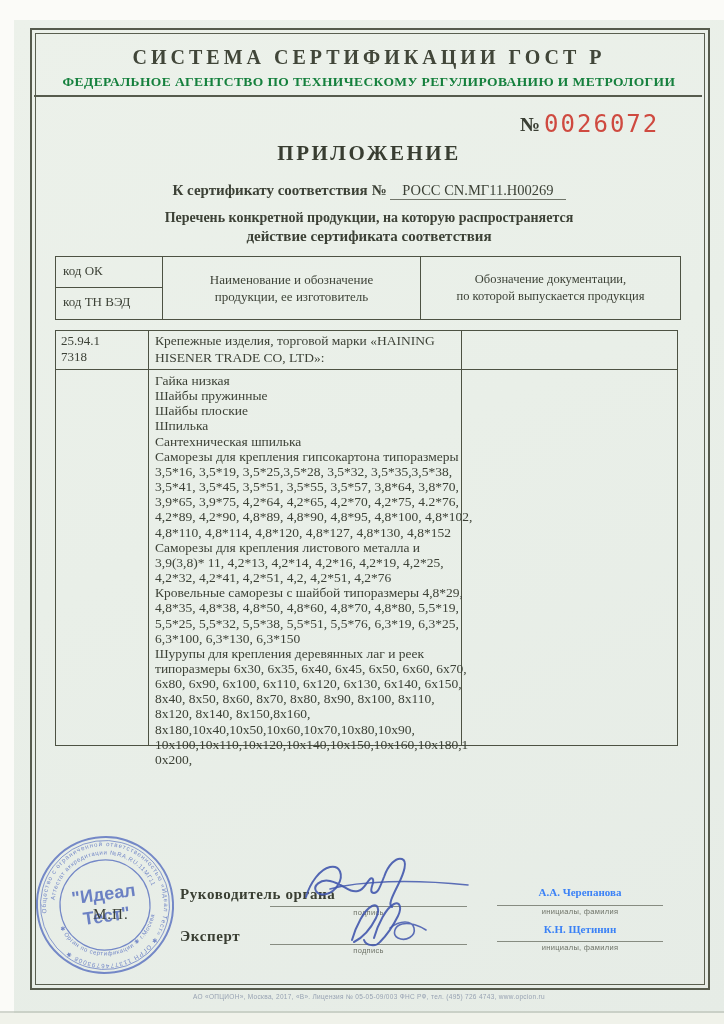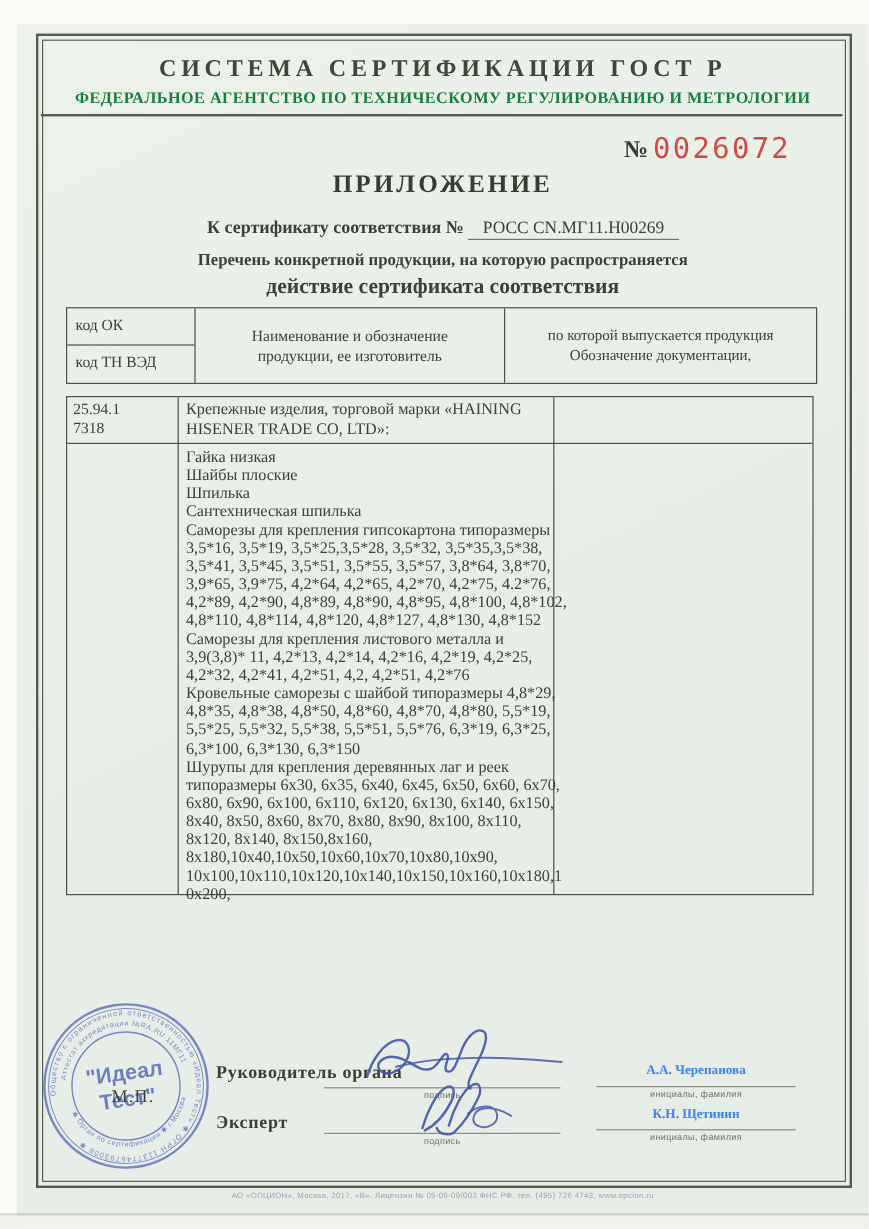--- a/index.html
+++ b/index.html
@@ -23,21 +23,21 @@
 
   .blank-no{position:absolute;left:520px;top:110px;white-space:nowrap;}
   .blank-no .pref{font-size:20px;color:#3a3f34;font-weight:bold;}
   .blank-no .digits{font-family:"DejaVu Sans Mono",monospace;font-size:24px;letter-spacing:2px;color:#cf4a40;vertical-align:-1px;}
 
   .doc-title{top:141px;font-size:21px;font-weight:bold;letter-spacing:2.5px;color:#383d31;}
   .cert-line{top:182px;font-size:15px;}
   .cert-line .lbl{font-weight:bold;}
   .cert-line .val{font-weight:normal;font-size:14.5px;border-bottom:1px solid #70756a;padding:0 12px 1px;}
   .desc1{top:210px;font-size:14px;font-weight:bold;}
-  .desc2{top:228px;font-size:18px;font-weight:bold;}
+  .desc2{top:228px;font-size:15px;font-weight:bold;}
 
   
   .thead{position:absolute;left:55px;top:256px;width:626px;height:64px;border:1.5px solid #4d5243;box-sizing:border-box;}
   .thead .c1{position:absolute;left:0;top:0;width:107px;height:100%;border-right:1.5px solid #4d5243;box-sizing:border-box;}
   .thead .c1 .half{position:absolute;left:0;width:100%;height:50%;box-sizing:border-box;padding:6px 0 0 7px;font-size:13px;}
   .thead .c1 .h1{top:0;border-bottom:1.5px solid #4d5243;}
   .thead .c1 .h2{top:50%;}
   .thead .c2{position:absolute;left:107px;top:0;width:258px;height:100%;border-right:1.5px solid #4d5243;box-sizing:border-box;
     display:flex;flex-direction:column;justify-content:center;text-align:center;font-size:13px;line-height:17px;}
   .thead .c3{position:absolute;left:365px;top:0;right:0;height:100%;
@@ -99,36 +99,37 @@
   <div class="thead">
     <div class="c1">
       <div class="half h1">код ОК</div>
       <div class="half h2">код ТН ВЭД</div>
     </div>
     <div class="c2">
       <div>Наименование и обозначение</div>
       <div>продукции, ее изготовитель</div>
     </div>
     <div class="c3">
+      <div>Обозначение документации,</div>
       <div>по которой выпускается продукция</div>
-      <div>Обозначение документации,</div>
     </div>
   </div>
 
   <div class="tbody">
     <div class="v1"></div>
     <div class="v2"></div>
     <div class="rowrule"></div>
     <div class="codes">
       <div>25.94.1</div>
       <div>7318</div>
     </div>
     <div class="prod-title">Крепежные изделия, торговой марки «HAINING HISENER TRADE CO, LTD»:</div>
     <div class="prod-list">
         <div>Гайка низкая</div>
+        <div>Шайбы пружинные</div>
         <div>Шайбы плоские</div>
         <div>Шпилька</div>
         <div>Сантехническая шпилька</div>
         <div>Саморезы для крепления гипсокартона типоразмеры</div>
         <div>3,5*16, 3,5*19, 3,5*25,3,5*28, 3,5*32, 3,5*35,3,5*38,</div>
         <div>3,5*41, 3,5*45, 3,5*51, 3,5*55, 3,5*57, 3,8*64, 3,8*70,</div>
         <div>3,9*65, 3,9*75, 4,2*64, 4,2*65, 4,2*70, 4,2*75, 4.2*76,</div>
         <div>4,2*89, 4,2*90, 4,8*89, 4,8*90, 4,8*95, 4,8*100, 4,8*102,</div>
         <div>4,8*110, 4,8*114, 4,8*120, 4,8*127, 4,8*130, 4,8*152</div>
         <div>Саморезы для крепления листового металла и</div>

